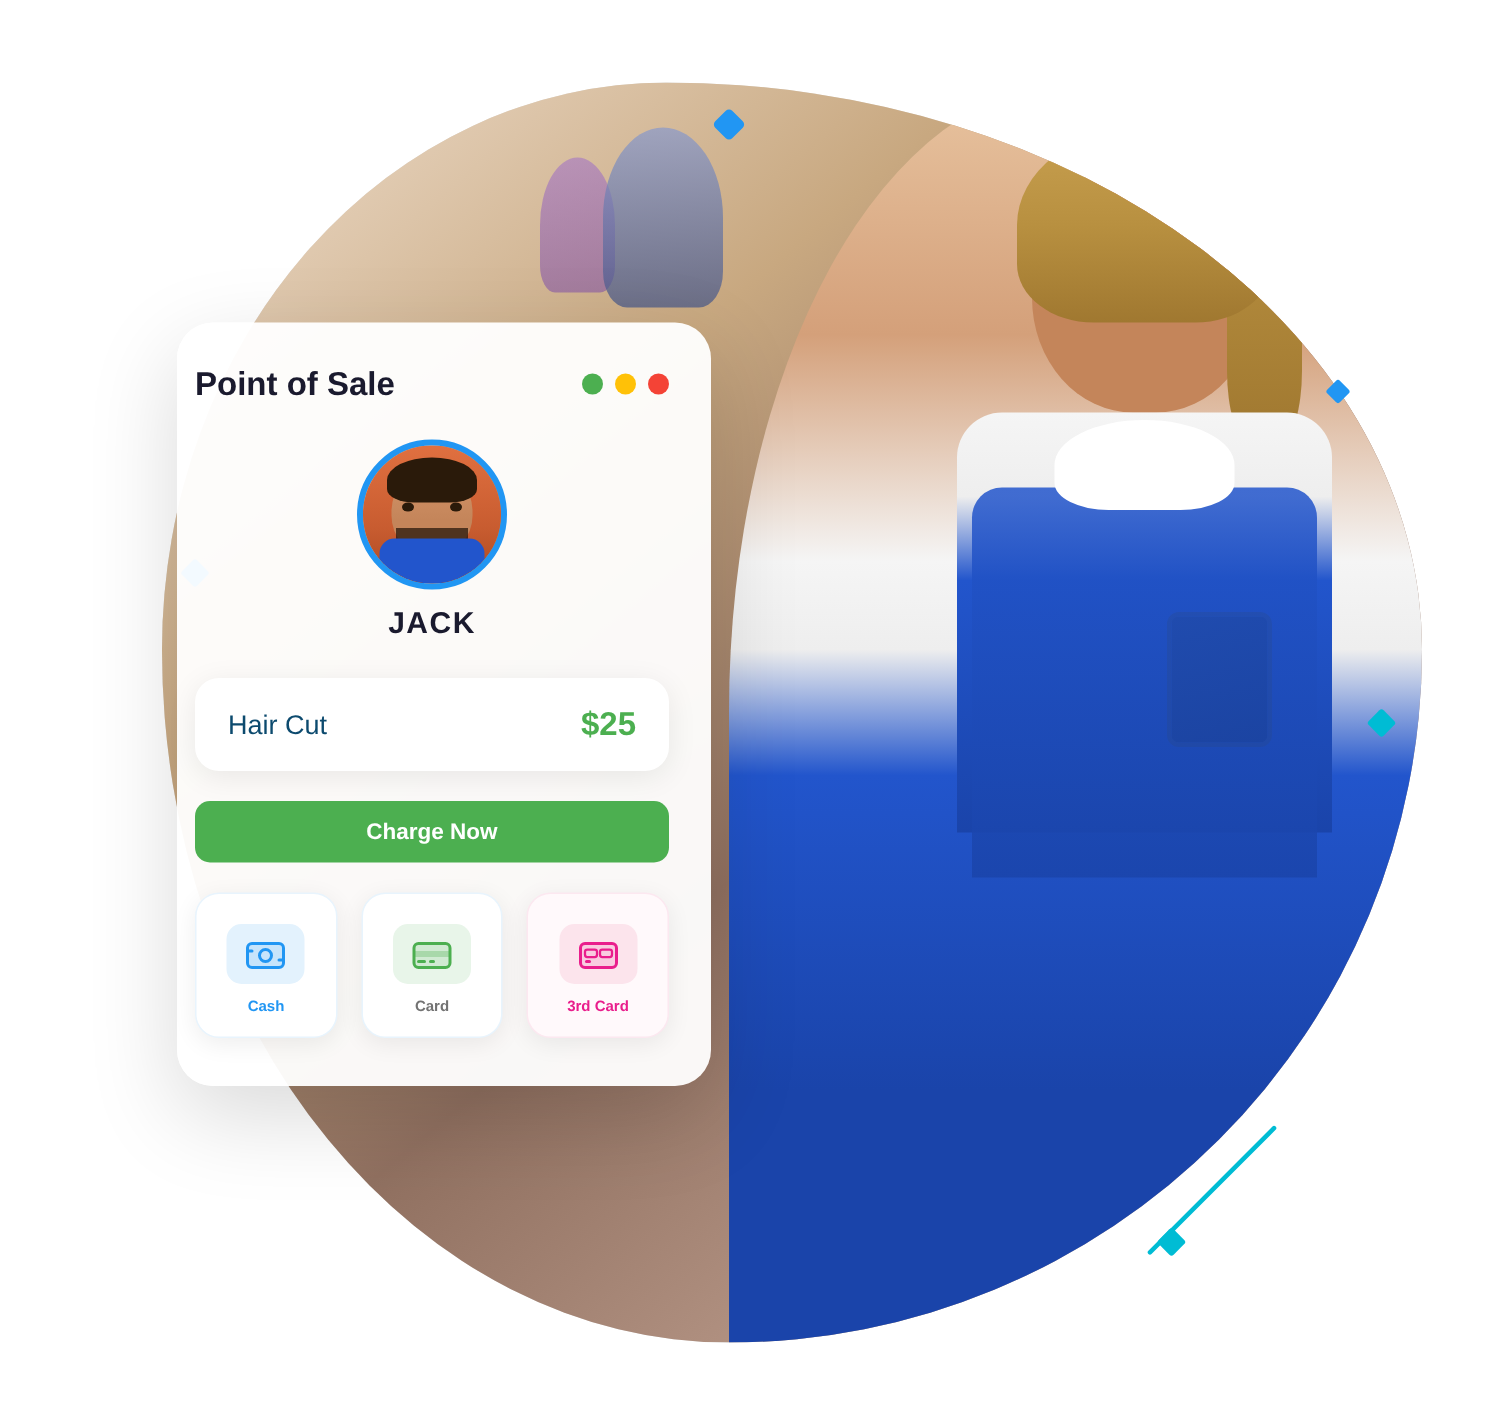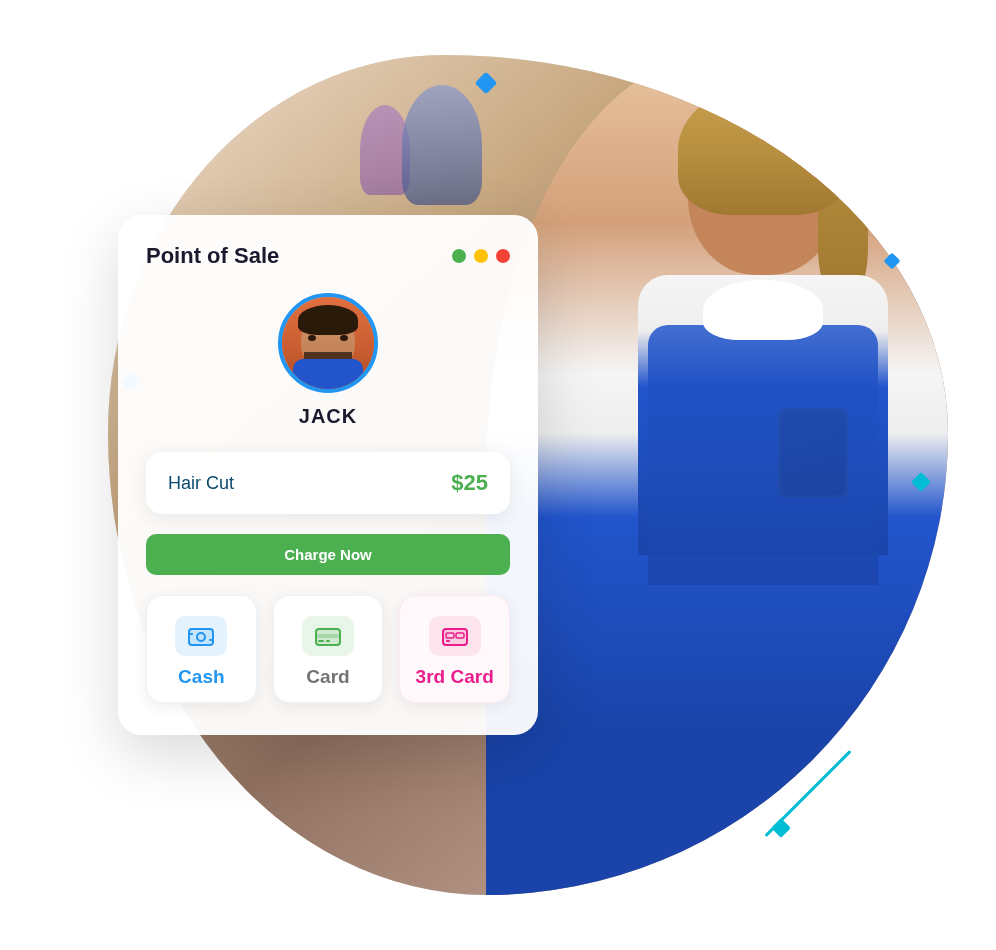--- a/index.html
+++ b/index.html
@@ -108,24 +108,24 @@
       transform: rotate(-45deg);
       z-index: 10;
       border-radius: 2px;
     }
 
     
     .pos-card {
       position: absolute;
       left: 70px;
       top: 180px;
-      width: 420px;
+      width: 356px;
       background: rgba(255, 255, 255, 0.95);
       border-radius: 24px;
-      padding: 28px 28px 32px 28px;
+      padding: 28px 28px 32px 12px;
       box-shadow: 0 20px 60px rgba(0,0,0,0.15);
       z-index: 20;
     }
 
     .pos-card-header {
       display: flex;
       justify-content: space-between;
       align-items: center;
       margin-bottom: 24px;
     }
@@ -314,21 +314,21 @@
       display: flex;
       align-items: center;
       justify-content: center;
     }
 
     .payment-icon.cash-icon { background: #e3f2fd; }
     .payment-icon.card-icon { background: #e8f5e9; }
     .payment-icon.third-icon { background: #fce4ec; }
 
     .payment-label {
-      font-size: 19px;
+      font-size: 10px;
       font-weight: 600;
     }
 
     .payment-label.cash-label { color: #2196F3; }
     .payment-label.card-label { color: #737373; }
     .payment-label.third-label { color: #e91e8c; }
 
     
     .icon-svg { width: 28px; height: 28px; }
 

